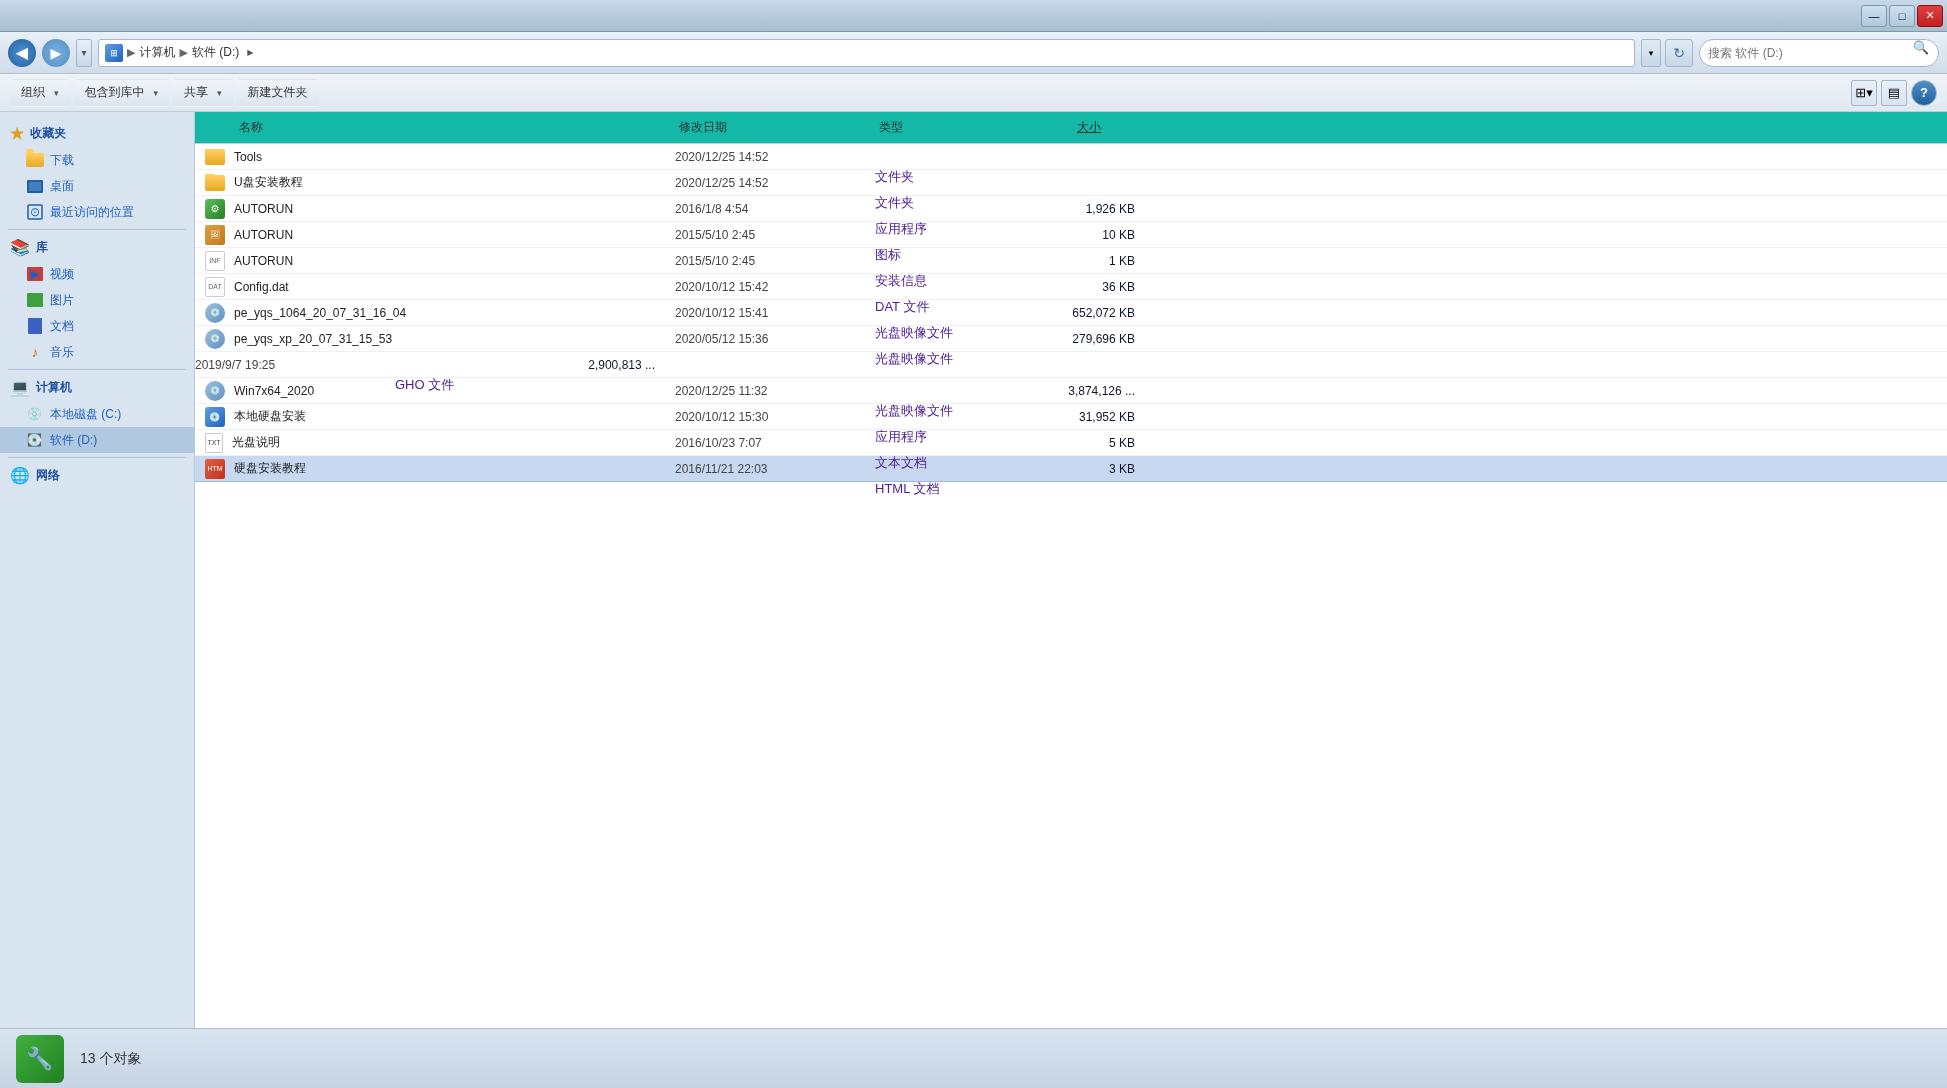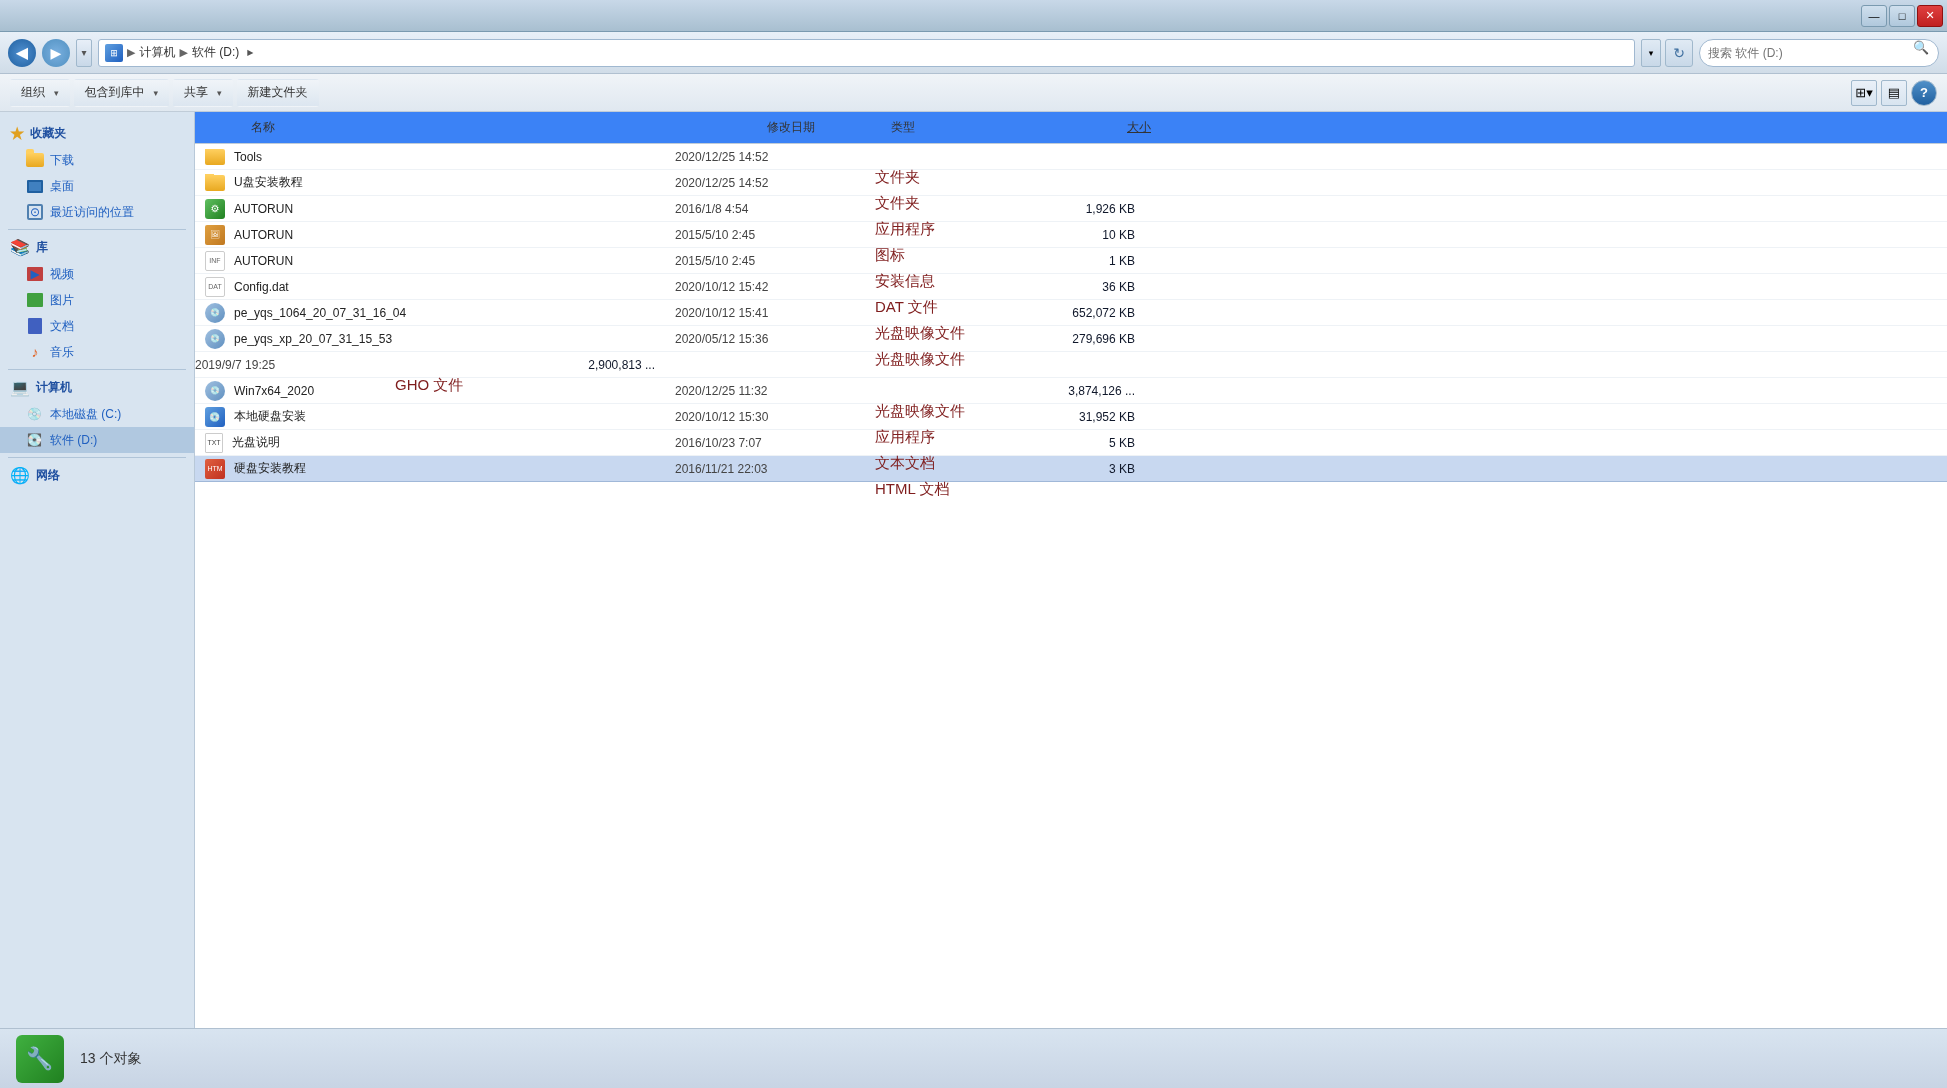--- a/index.html
+++ b/index.html
@@ -362,56 +362,55 @@
     
     .filelist {
       flex: 1;
       display: flex;
       flex-direction: column;
       overflow: hidden;
     }
     .column-header {
       display: flex;
       align-items: center;
-      padding: 4px 16px;
+      padding: 4px 4px;
       border-bottom: 1px solid #c0ccd8;
-      background: #3b82f6;
+      background: #14b8a6;
       flex-shrink: 0;
       min-height: 32px;
     }
     .col-name {
       width: 480px;
       padding: 0 10px 0 40px;
       font-size: 12px;
       color: #333;
       font-weight: 500;
       cursor: pointer;
     }
     .col-date {
       width: 200px;
       font-size: 12px;
       color: #333;
       font-weight: 500;
       cursor: pointer;
-      text-align: center;
     }
     .col-type {
       width: 160px;
       font-size: 12px;
       color: #333;
       font-weight: 500;
       cursor: pointer;
     }
     .col-size {
       width: 120px;
       font-size: 12px;
       color: #333;
       font-weight: 500;
       cursor: pointer;
-      text-align: right;
+      text-align: center;
       padding-right: 20px;
       text-decoration: underline;
     }
 
     .file-items {
       flex: 1;
       overflow-y: auto;
       background: white;
     }
     .file-row {
@@ -436,22 +435,22 @@
       overflow: hidden;
       white-space: nowrap;
     }
     .file-cell-date {
       width: 200px;
       font-size: 12px;
       color: #444;
     }
     .file-cell-type {
       width: 160px;
-      font-size: 15px;
-      color: #7f1d1d;
+      font-size: 13px;
+      color: #4c1d95;
       margin-top: 41px;
     }
     .file-cell-size {
       width: 120px;
       font-size: 12px;
       color: #0f172a;
       text-align: right;
       padding-right: 20px;
     }
 

